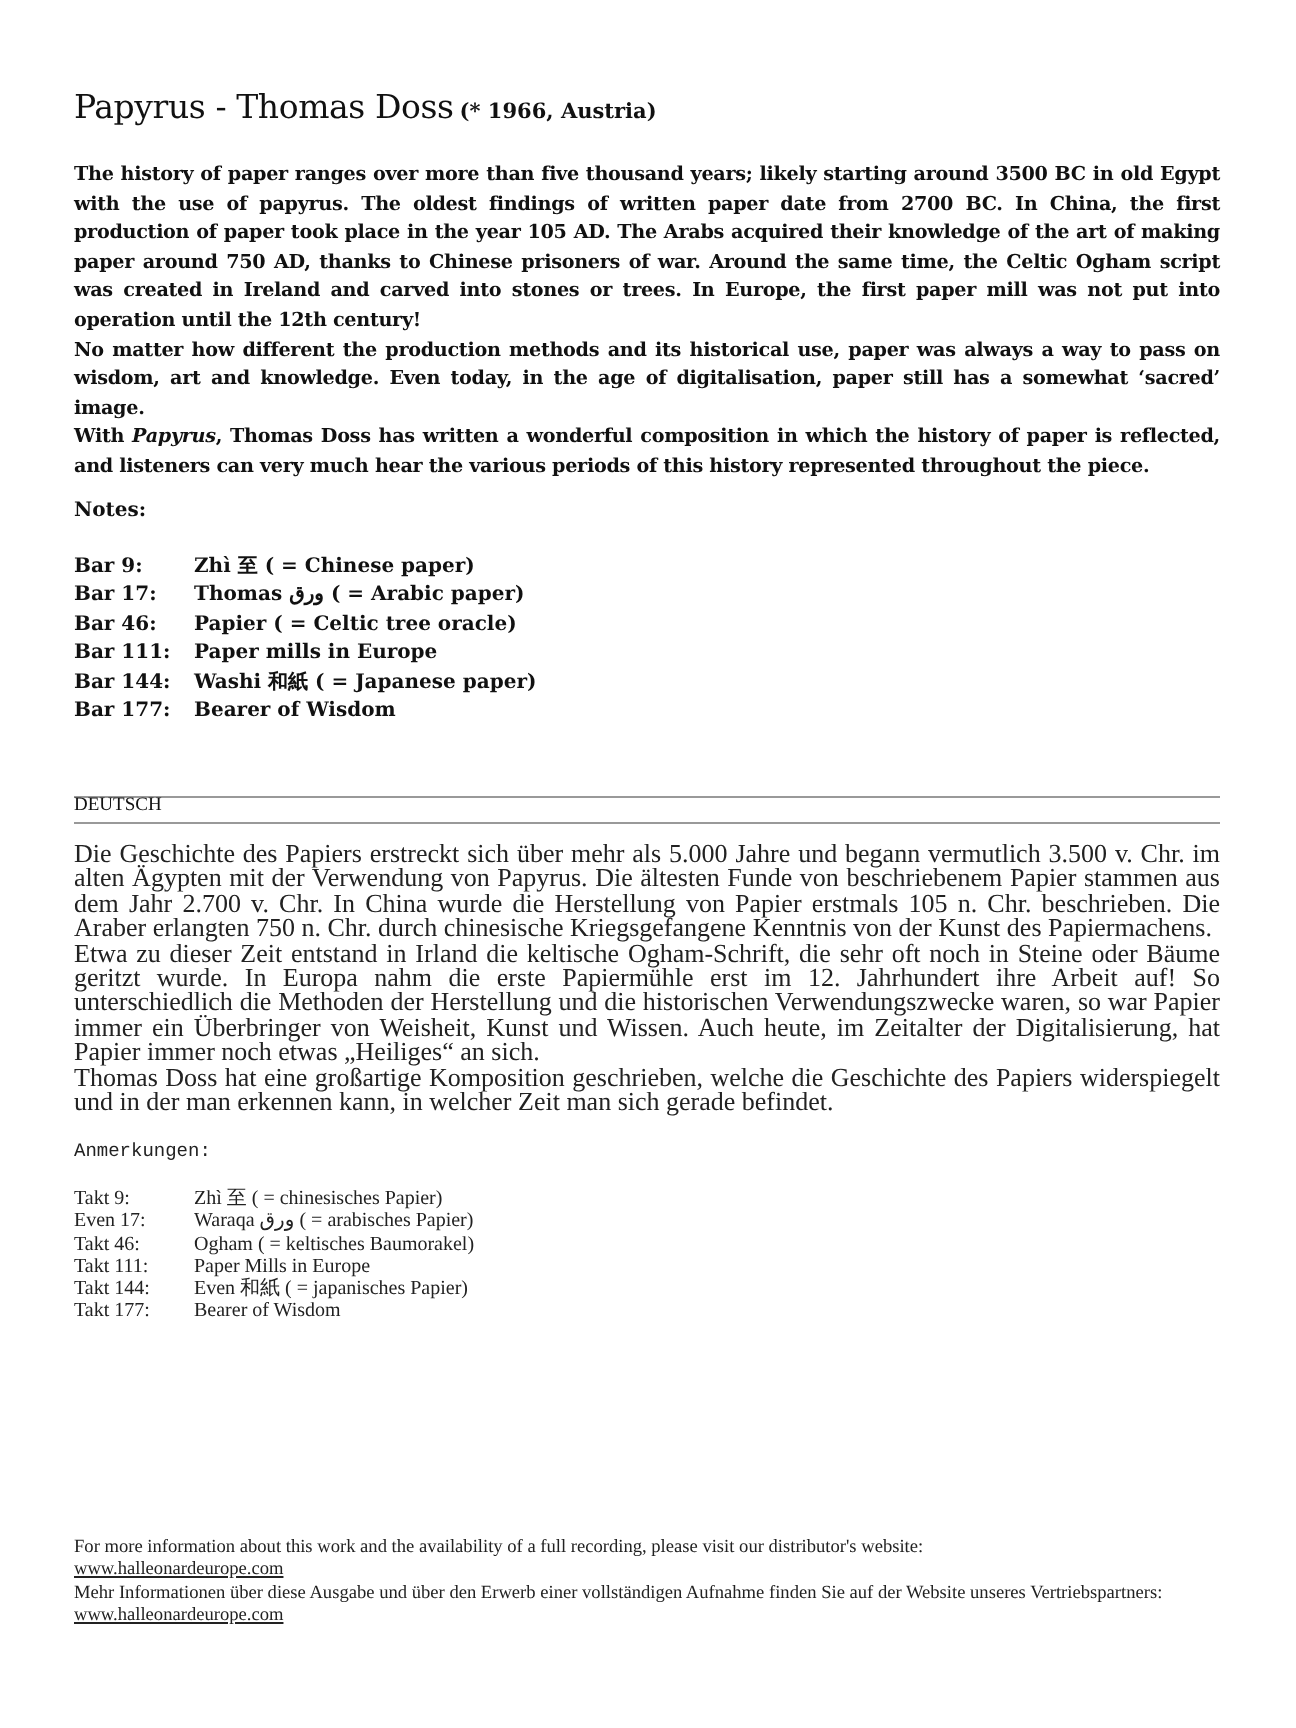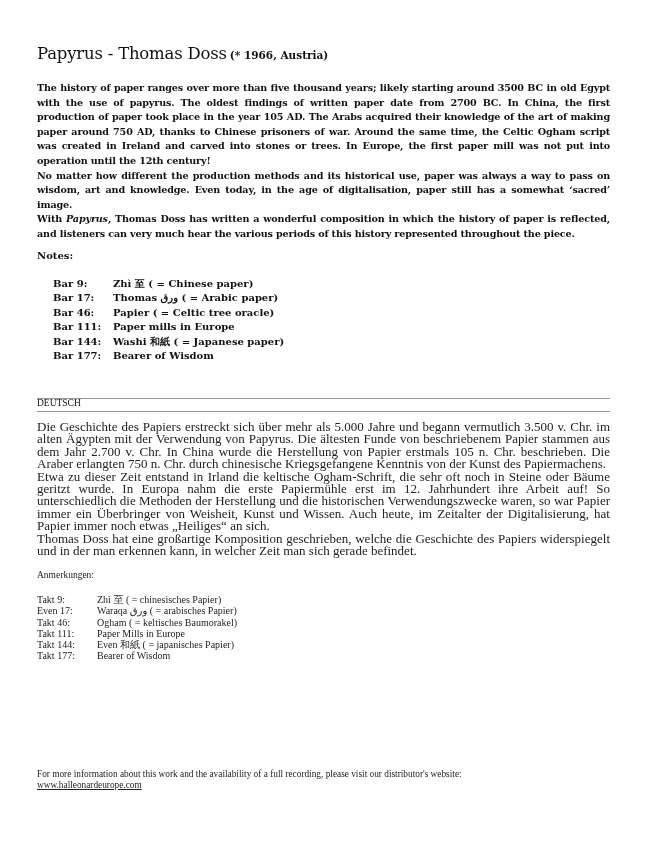--- a/index.html
+++ b/index.html
@@ -5,28 +5,28 @@
     html, body { margin: 0; padding: 0; background: #ffffff; }
     body { width: 648px; height: 864px; position: relative; overflow: hidden; color: #111; }
     .page { position: absolute; left: 37px; top: 0; width: 573px; }
     .title-line { position: absolute; top: 44px; left: 0; font-family: "DejaVu Serif", serif; white-space: nowrap; }
     .title-main { font-size: 16.5px; font-weight: normal; letter-spacing: -0.2px; }
     .title-sub { font-size: 10.5px; font-weight: bold; margin-left: 3px; }
     .en-body { position: absolute; top: 81px; left: 0; width: 573px; font-family: "DejaVu Serif", serif; font-weight: bold; font-size: 9.6px; line-height: 14.6px; text-align: justify; letter-spacing: -0.15px; }
     .en-body p { margin: 0; }
     .en-body em { font-style: italic; }
     .notes-heading { position: absolute; top: 250px; left: 0; font-family: "DejaVu Serif", serif; font-weight: bold; font-size: 10px; }
-    .notes { position: absolute; top: 277px; left: 16px; font-family: "DejaVu Serif", serif; font-weight: bold; font-size: 10px; line-height: 14.4px; }
+    .notes { position: absolute; top: 277px; left: 0; font-family: "DejaVu Serif", serif; font-weight: bold; font-size: 10px; line-height: 14.4px; }
     .notes .row { display: flex; white-space: nowrap; }
     .notes .bar { width: 60px; }
     .de-header { position: absolute; top: 398px; left: 0; width: 573px; height: 12px; border-top: 1px solid #999; border-bottom: 1px solid #999; text-align: center; }
     .de-header span { position: absolute; top: -1px; left: 0; font-family: "Liberation Serif", serif; font-size: 9.5px; }
     .de-body { position: absolute; top: 421px; left: 0; width: 573px; font-family: "Liberation Serif", serif; font-size: 13px; line-height: 12.4px; text-align: justify; color: #222; }
     .de-body p { margin: 0; }
-    .de-notes-heading { position: absolute; top: 570px; left: 0; font-family: Liberation Serif, serif; font-size: 9.5px; color: #222; }
+    .de-notes-heading { position: absolute; top: 570px; left: 0; font-family: Liberation Mono, monospace; font-size: 9.5px; color: #222; }
     .de-notes { position: absolute; top: 594px; left: 0; font-family: "Liberation Serif", serif; font-size: 10px; line-height: 11.3px; color: #222; }
     .de-notes .row { display: flex; white-space: nowrap; }
     .de-notes .bar { width: 60px; }
     .footer { position: absolute; top: 769px; left: 0; width: 573px; font-family: "Liberation Serif", serif; font-size: 9.3px; line-height: 11.4px; color: #222; }
     .footer p { margin: 0; }
     .footer a { color: #222; text-decoration: underline; }
   </style>
 </head>
 <body>
 
@@ -106,15 +106,16 @@
       </div>
     <div class="row">
         <span class="bar">Takt 177:</span>
         <span>Bearer of Wisdom</span>
       </div>
   </div>
 
   <div class="footer">
     <p>For more information about this work and the availability of a full recording, please visit our distributor's website:</p>
     <p><a>www.halleonardeurope.com</a></p>
+    <p><span>Mehr Informationen über diese Ausgabe und über den Erwerb einer vollständigen Aufnahme finden Sie auf der Website unseres Vertriebspartners: </span><a>www.halleonardeurope.com</a></p>
   </div>
 
 </div>
 
 </body></html>

